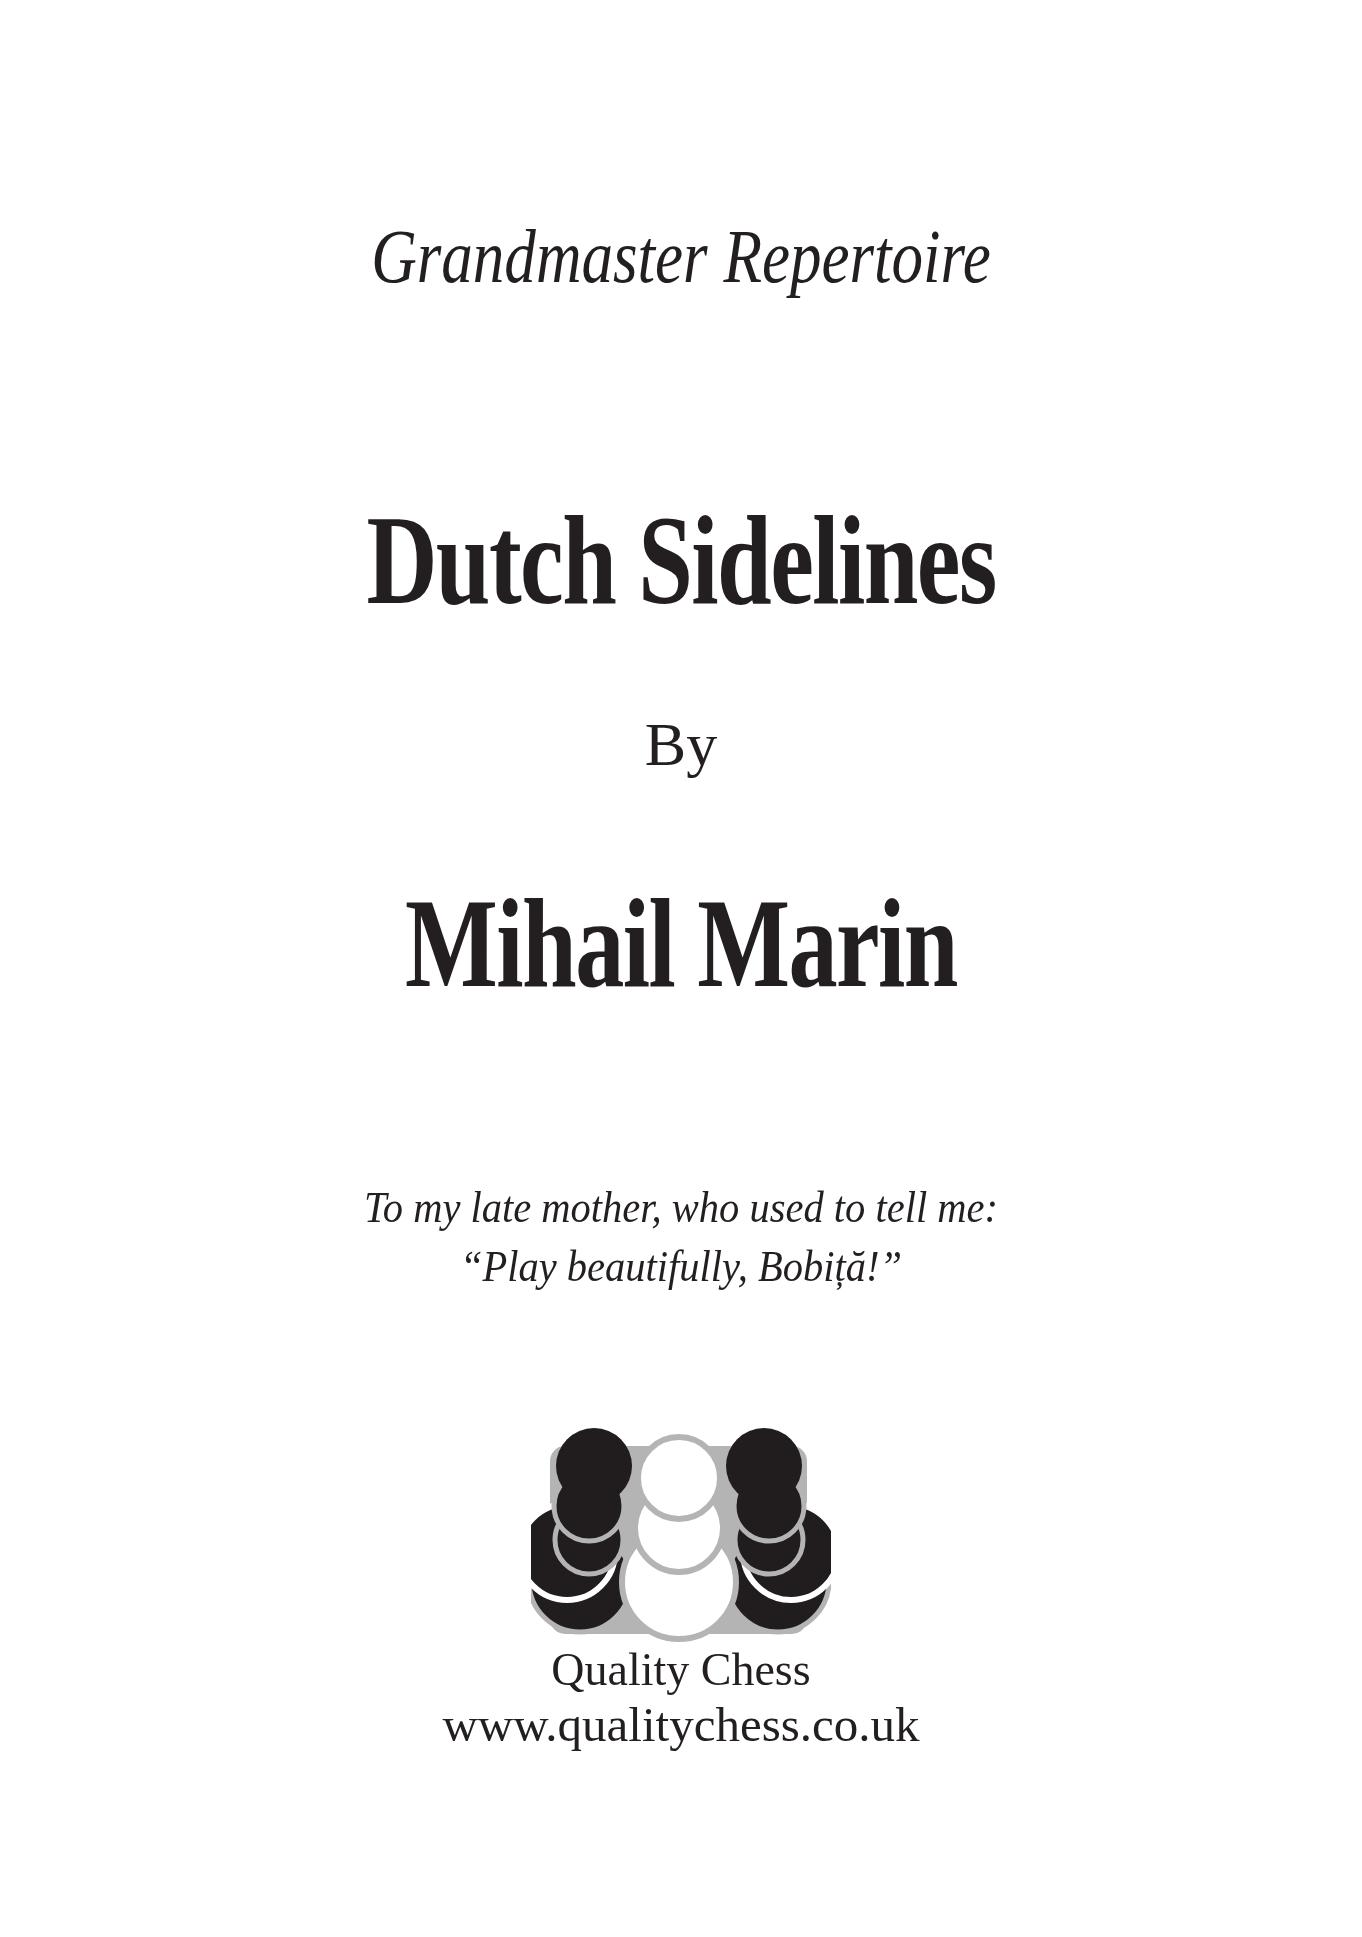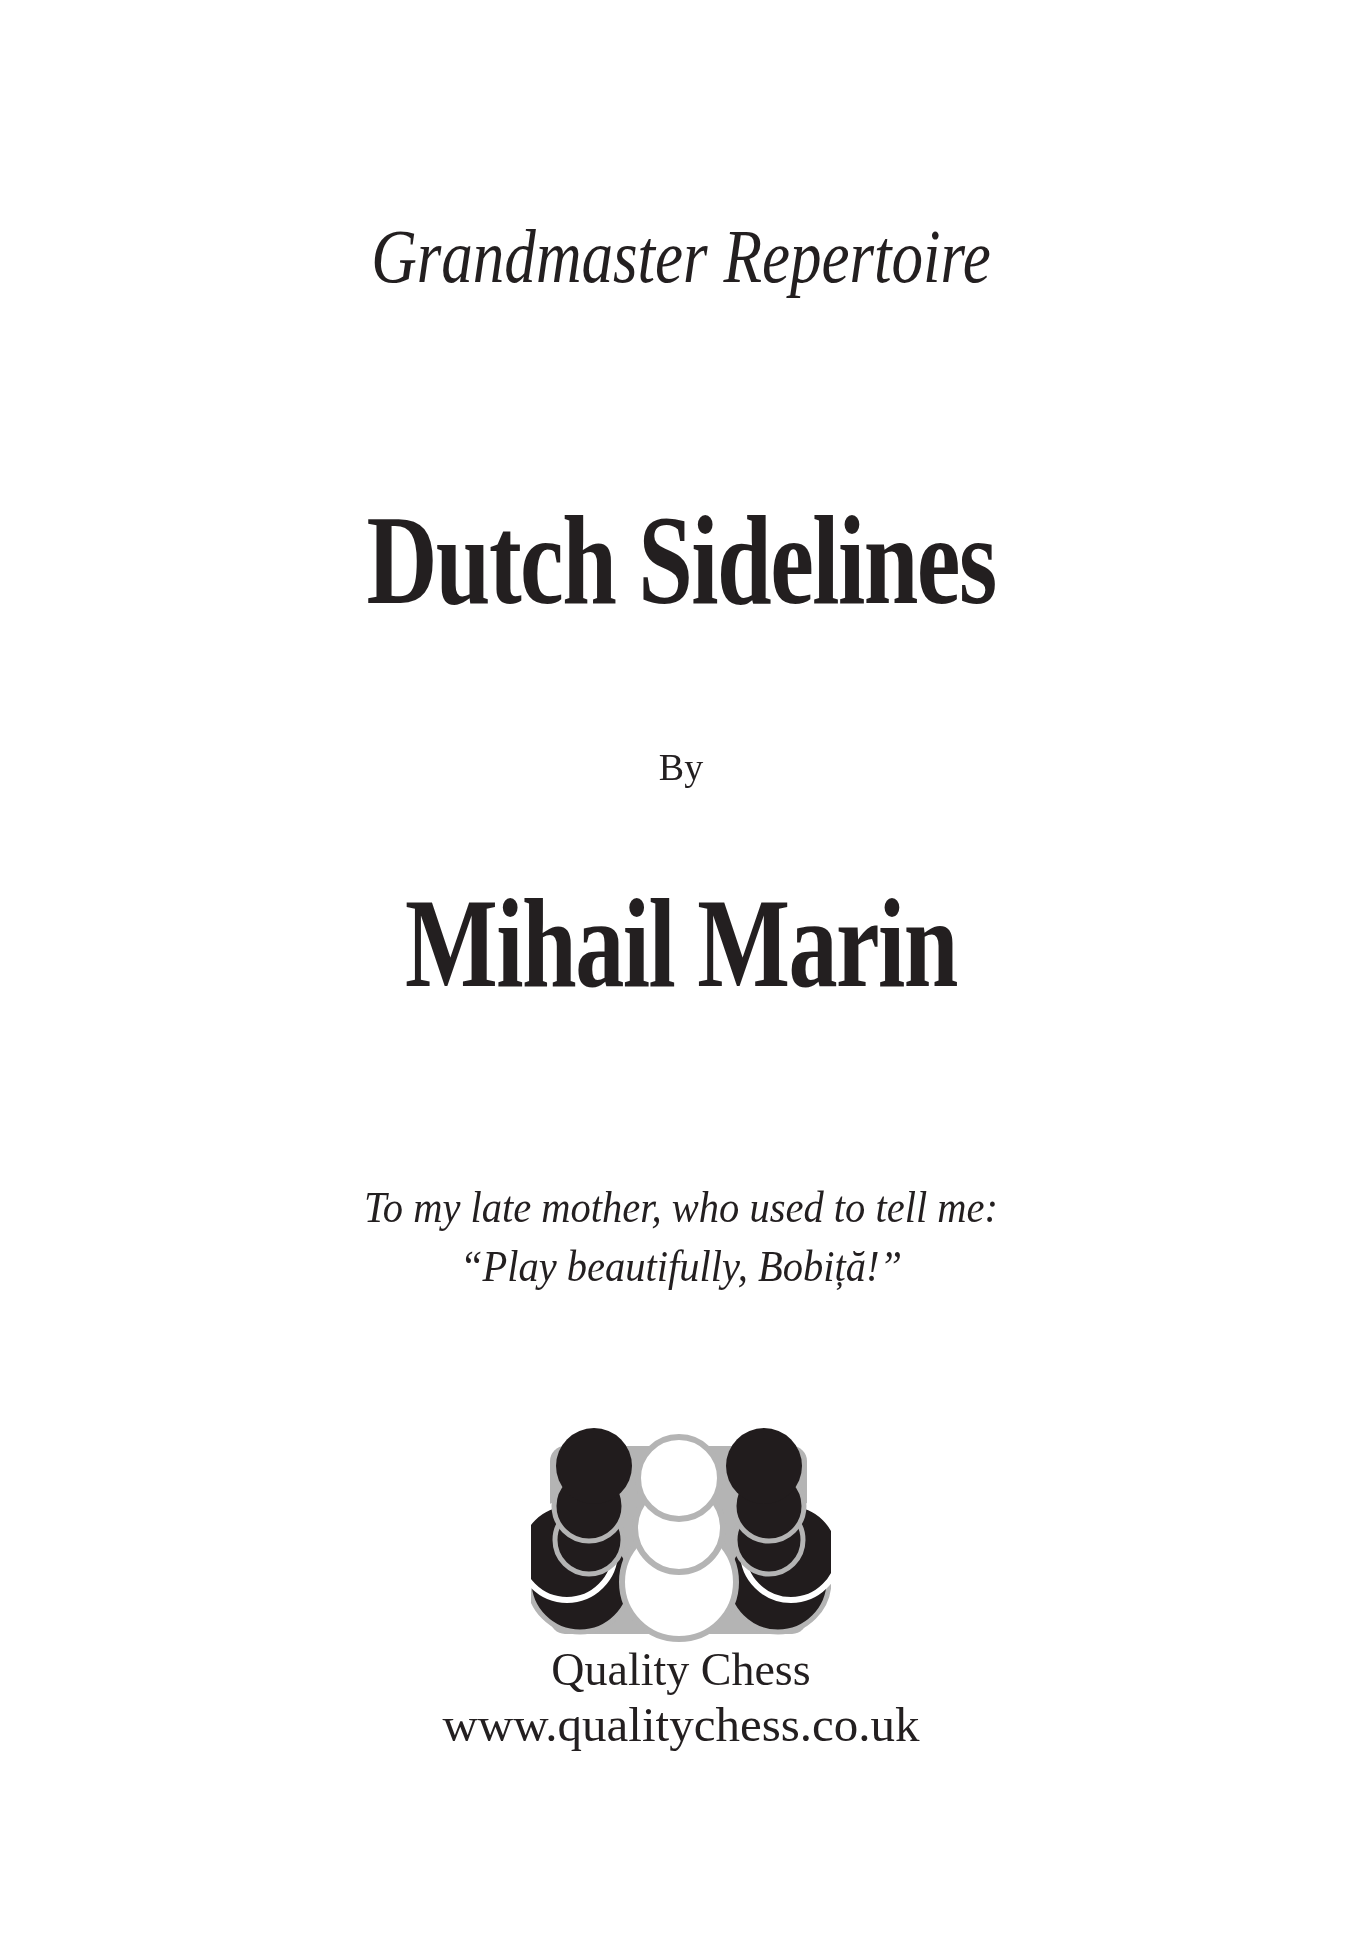--- a/index.html
+++ b/index.html
@@ -41,22 +41,22 @@
     font-size: 76px;
     font-style: italic;
   }
   .book-title {
     top: 498px;
     font-size: 126px;
     font-weight: 700;
     letter-spacing: -2px;
   }
   .byline {
-    top: 748px;
-    font-size: 38px;
+    top: 713px;
+    font-size: 62px;
   }
   .author {
     top: 881px;
     font-size: 126px;
     font-weight: 700;
     letter-spacing: -2px;
   }
   .dedication {
     top: 1178px;
     font-size: 45px;

